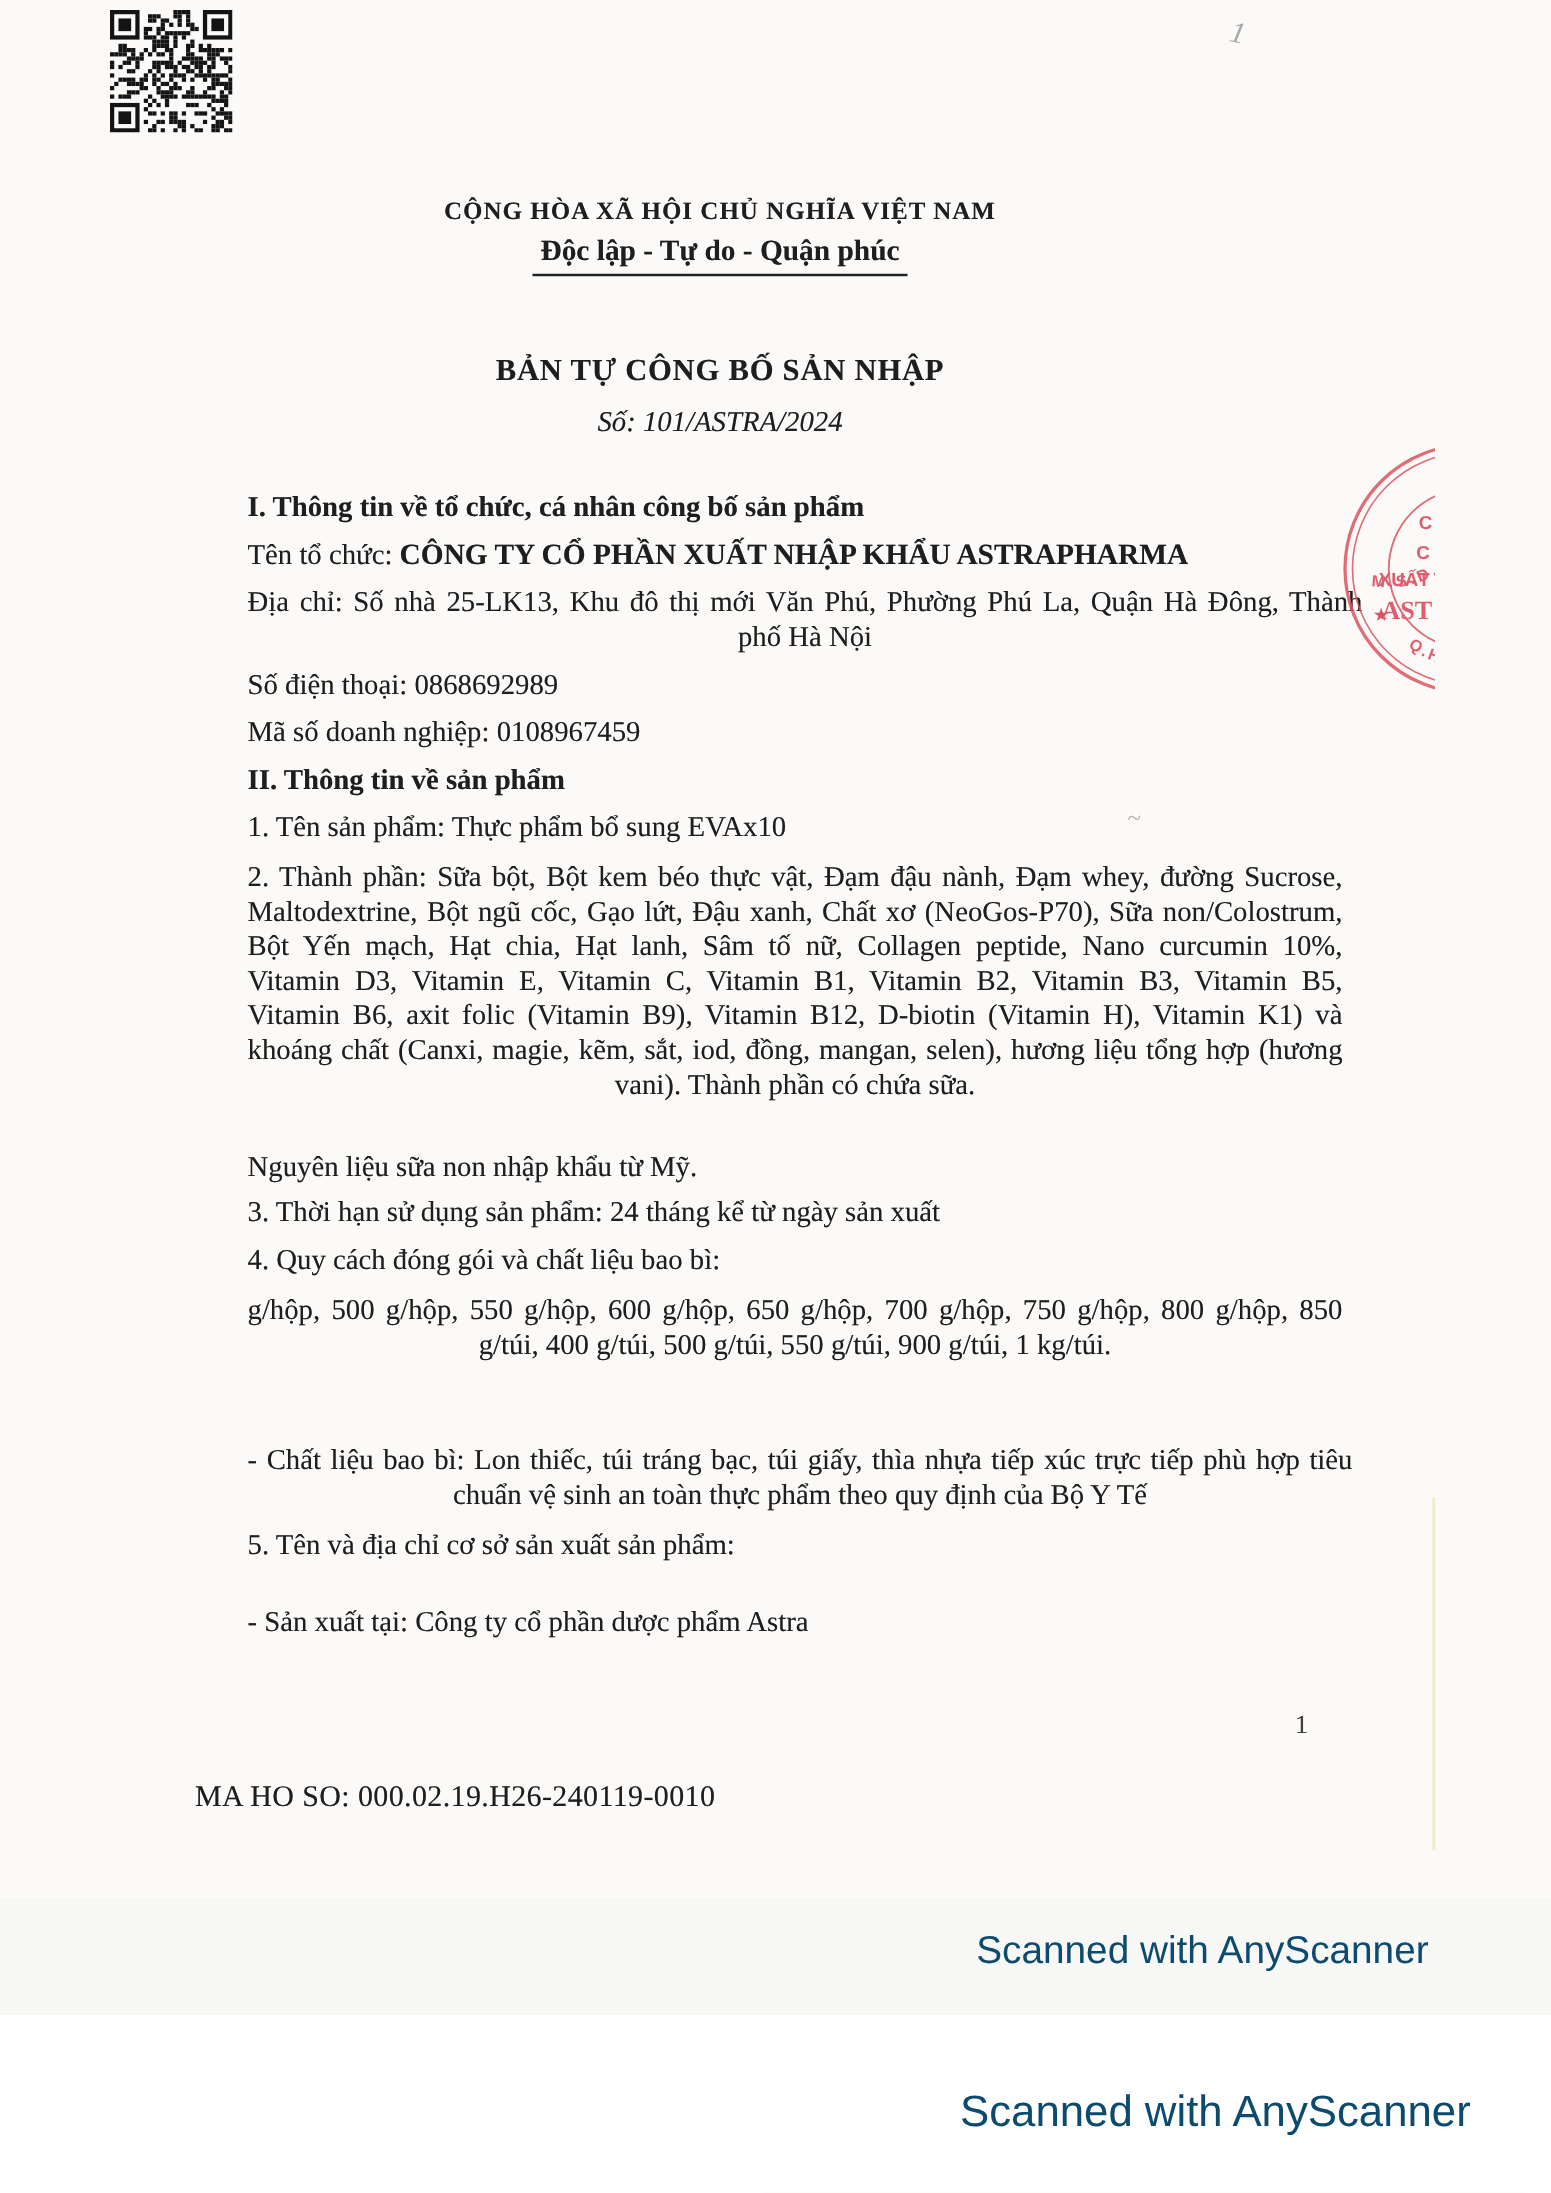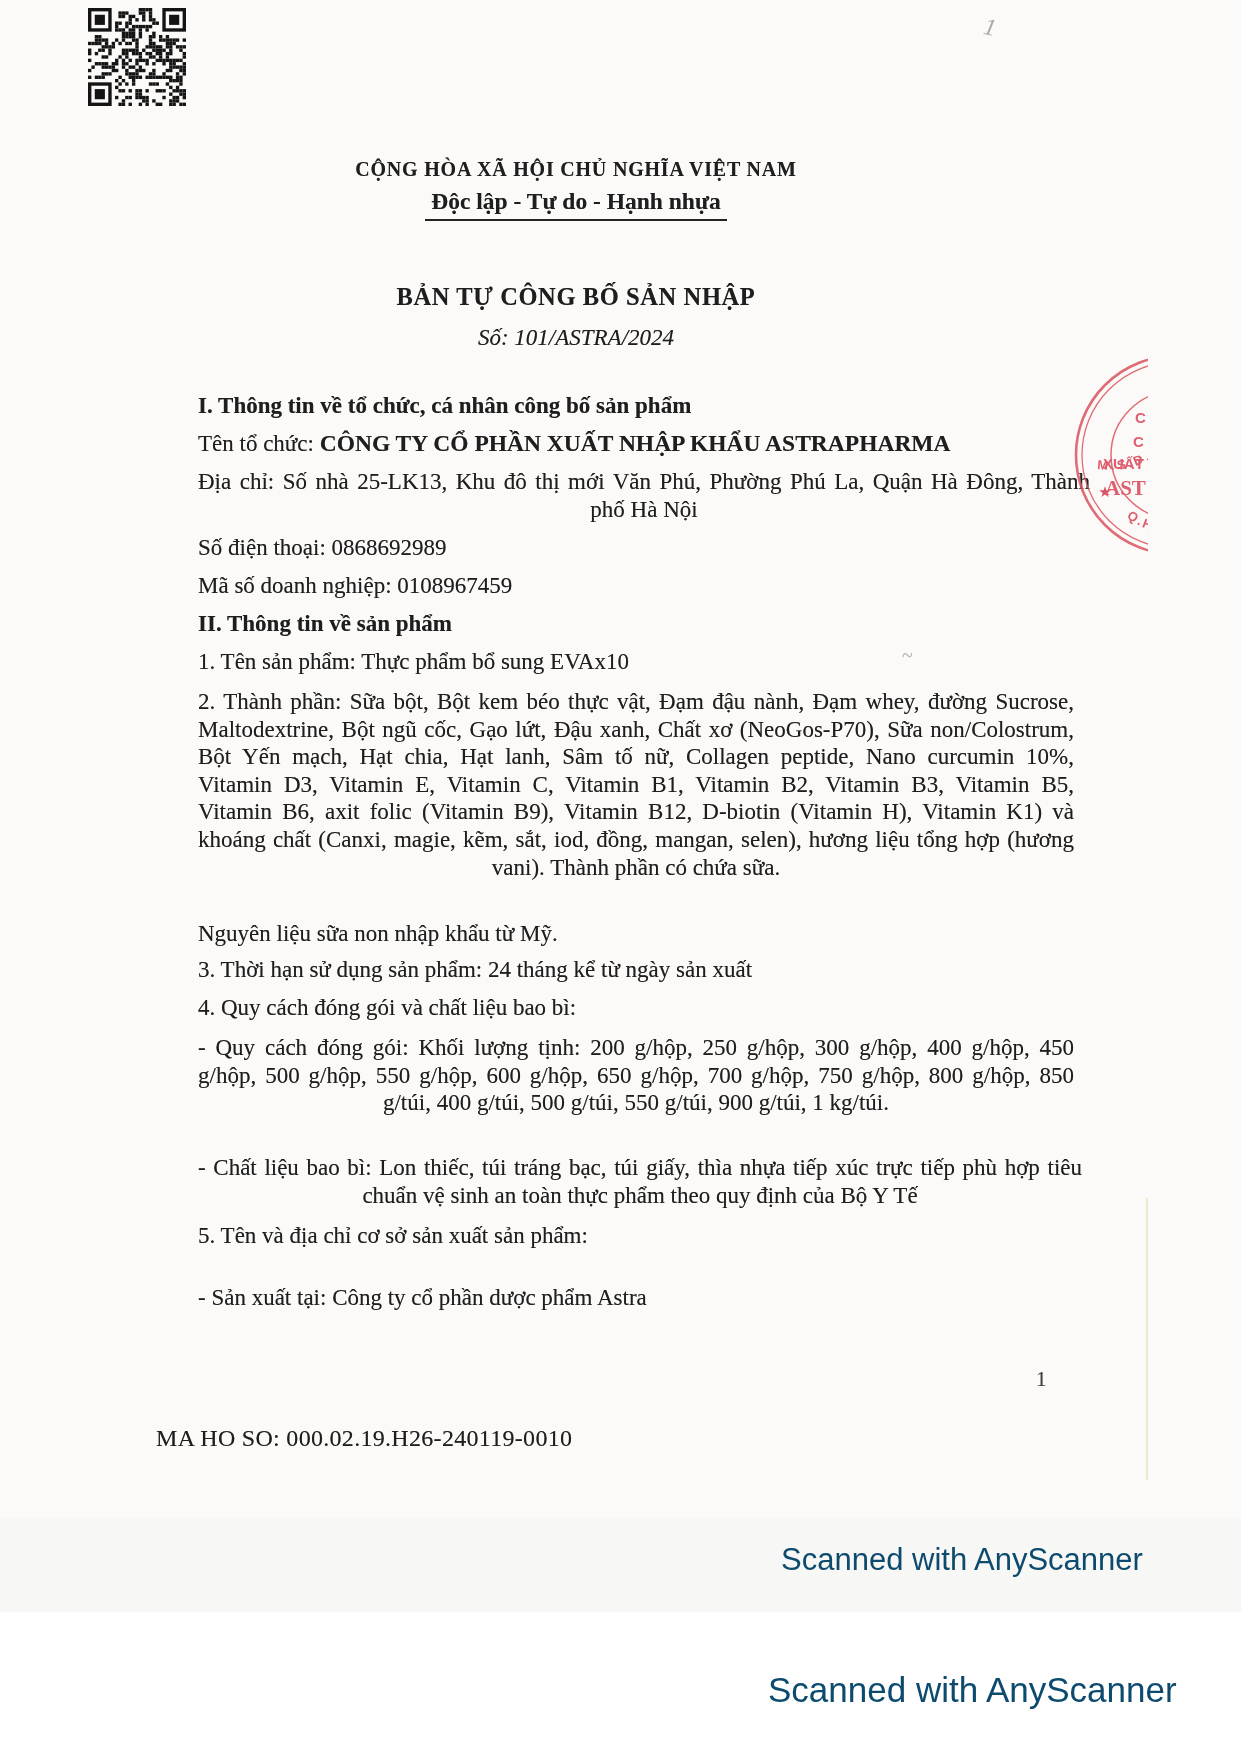--- a/index.html
+++ b/index.html
@@ -344,21 +344,21 @@
       <rect x="81.10" y="6.76" width="10.14" height="10.14" fill="#141414"></rect>
       <rect x="1.69" y="76.03" width="20.28" height="20.28" fill="none" stroke="#141414" stroke-width="3.38"></rect>
       <rect x="6.76" y="81.10" width="10.14" height="10.14" fill="#141414"></rect>
     </svg>
 </div>
 
 <div class="abs artifact i" style="left:984px;top:14px;font-size:24px;transform:rotate(12deg);">1</div>
 
 <div class="abs doc center" style="left:196px;top:156px;width:760px;">
   <div class="b hdr1">CỘNG HÒA XÃ HỘI CHỦ NGHĨA VIỆT NAM</div>
-  <div class="b hdr2"><span>Độc lập - Tự do - Hạnh nhựa</span></div>
+  <div class="b hdr2"><span>Độc lập - Tự do - Quận phúc</span></div>
 </div>
 
 <div class="abs doc center b title" style="left:196px;top:283px;width:760px;">BẢN TỰ CÔNG BỐ SẢN NHẬP</div>
 <div class="abs doc center i num" style="left:196px;top:324px;width:760px;">Số: 101/ASTRA/2024</div>
 
 <div class="abs doc b" style="left:198px;top:392px;width:876px;">I. Thông tin về tổ chức, cá nhân công bố sản phẩm</div>
 
 <div class="abs doc" style="left:198px;top:430px;width:900px;">
   <span>Tên tổ chức: </span><span class="b" style="font-size:23.5px;">CÔNG TY CỔ PHẦN XUẤT NHẬP KHẨU ASTRAPHARMA</span>
 </div>
@@ -388,21 +388,20 @@
     <div class="ll">vani). Thành phần có chứa sữa.</div>
   </div>
 
 <div class="abs doc" style="left:198px;top:920px;width:876px;">Nguyên liệu sữa non nhập khẩu từ Mỹ.</div>
 
 <div class="abs doc" style="left:198px;top:956px;width:876px;">3. Thời hạn sử dụng sản phẩm: 24 tháng kể từ ngày sản xuất</div>
 
 <div class="abs doc" style="left:198px;top:994px;width:876px;">4. Quy cách đóng gói và chất liệu bao bì:</div>
 
 <div class="abs doc" style="left:198px;top:1034px;width:876px;">
-    <div class="jl">- Quy cách đóng gói: Khối lượng tịnh: 200 g/hộp, 250 g/hộp, 300 g/hộp, 400 g/hộp, 450</div>
     <div class="jl">g/hộp, 500 g/hộp, 550 g/hộp, 600 g/hộp, 650 g/hộp, 700 g/hộp, 750 g/hộp, 800 g/hộp, 850</div>
     <div class="ll">g/túi, 400 g/túi, 500 g/túi, 550 g/túi, 900 g/túi, 1 kg/túi.</div>
   </div>
 
 <div class="abs doc" style="left:198px;top:1154px;width:884px;">
     <div class="jl">- Chất liệu bao bì: Lon thiếc, túi tráng bạc, túi giấy, thìa nhựa tiếp xúc trực tiếp phù hợp tiêu</div>
     <div class="ll">chuẩn vệ sinh an toàn thực phẩm theo quy định của Bộ Y Tế</div>
   </div>
 
 <div class="abs doc" style="left:198px;top:1222px;width:876px;">5. Tên và địa chỉ cơ sở sản xuất sản phẩm:</div>

